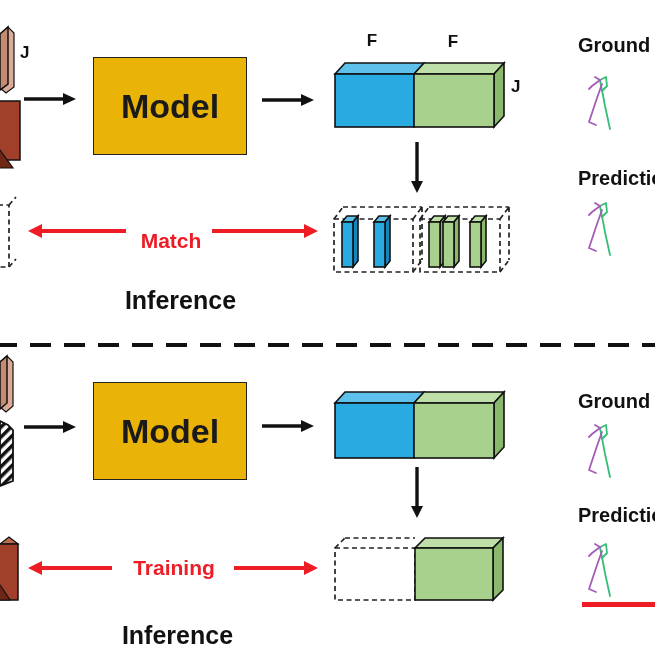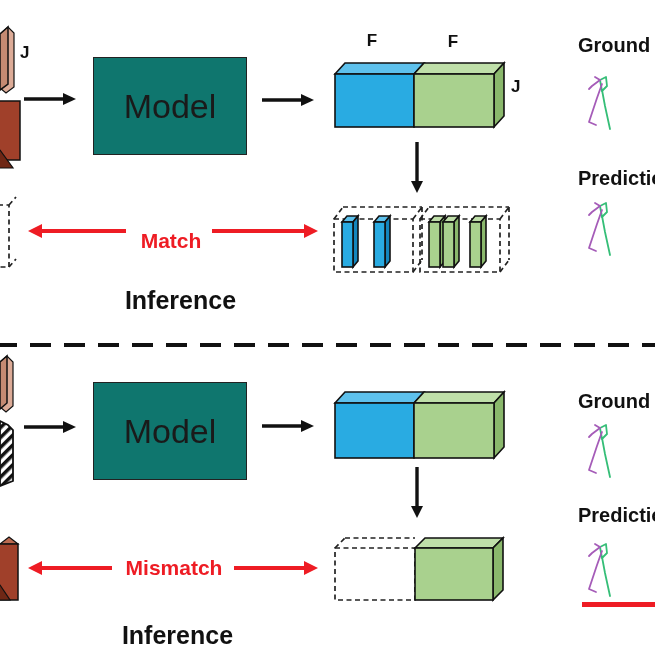--- a/index.html
+++ b/index.html
@@ -29,23 +29,23 @@
   .sk-g     {fill:none;stroke:var(--skeleton-green);stroke-width:1.8;stroke-linecap:round;stroke-linejoin:round;}
   .sk-p     {fill:none;stroke:var(--skeleton-purple);stroke-width:1.8;stroke-linecap:round;stroke-linejoin:round;}
   .redbar   {fill:var(--red);}
 
   
   .t{position:absolute;font-weight:700;color:#111;white-space:nowrap;line-height:1.1;}
   .t-dim{font-size:17px;}
   .t-sec{font-size:25px;}
   .t-red{color:var(--red);font-size:21px;text-align:center;}
   .t-side{font-size:20px;}
-  .model-box{position:absolute;border:1.6px solid #222;background:#0f766e;
+  .model-box{position:absolute;border:1.6px solid #222;background:#eab308;
              display:flex;align-items:center;justify-content:center;
-             font-size:34px;font-weight:400;color:#1a1a1a;}
+             font-size:34px;font-weight:700;color:#1a1a1a;}
 </style>
 </head>
 <body>
 
 <div id="canvas">
 
   <svg id="shapes" width="655" height="655" viewBox="0 0 655 655">
     <defs>
       <pattern id="hatch" width="7" height="7" patternUnits="userSpaceOnUse" patternTransform="rotate(45)">
         <rect width="7" height="7" fill="#ffffff"></rect>
@@ -215,20 +215,20 @@
 
   <div class="t t-sec" style="left:118px;top:287px;width:125px;text-align:center;">Inference</div>
 
   <div class="t t-side" style="left:578px;top:34px;">Ground Truth</div>
   <div class="t t-side" style="left:578px;top:167px;">Prediction</div>
 
   <div class="model-box" style="left:93px;top:382px;width:152px;height:96px;">
     <span>Model</span>
   </div>
 
-  <div class="t t-red" style="left:116px;top:556px;width:116px;">Mismatch</div>
+  <div class="t t-red" style="left:116px;top:556px;width:116px;">Training</div>
 
   <div class="t t-sec" style="left:110px;top:622px;width:135px;text-align:center;">Inference</div>
 
   <div class="t t-side" style="left:578px;top:390px;">Ground Truth</div>
   <div class="t t-side" style="left:578px;top:504px;">Prediction</div>
 
 </div>
 
 </body></html>

